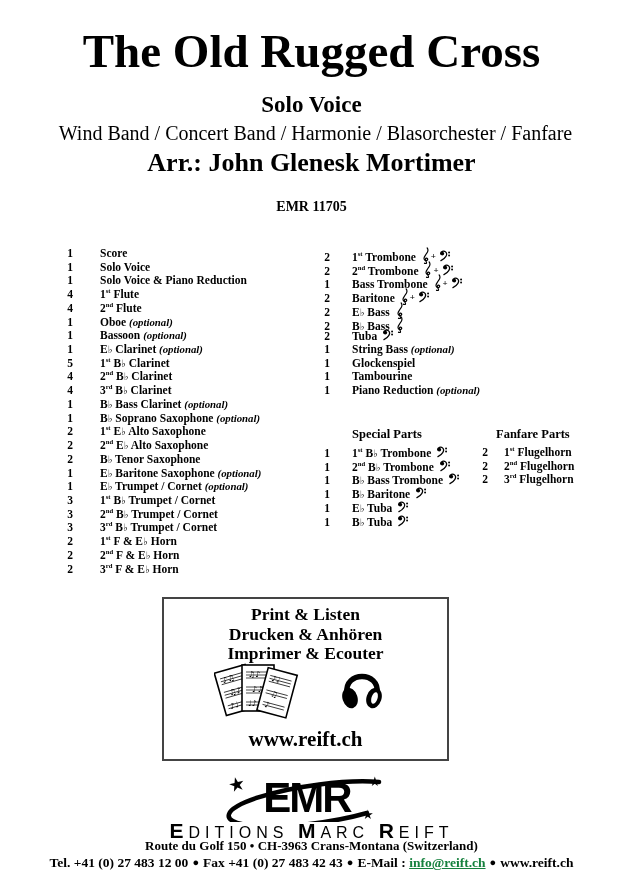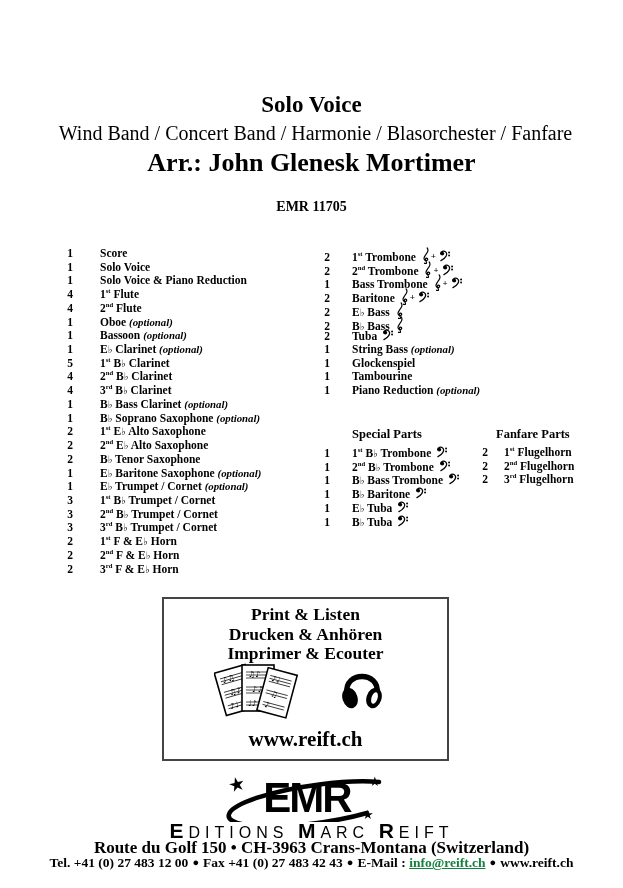--- a/index.html
+++ b/index.html
@@ -36,30 +36,31 @@
   .promo-line{font-size:17.5px;font-weight:bold;text-align:center;line-height:19.5px;}
   .promo-line.first{margin-top:6px;}
   .promo-icon{position:absolute;}
   .icon-sheets{left:50px;top:62px;}
   .icon-phones{left:176px;top:66px;}
   .promo-site{position:absolute;left:0;right:0;bottom:7px;text-align:center;font-size:21px;font-weight:bold;}
 
   .logo-svg{position:absolute;left:166px;top:772px;}
   .wordmark{top:819px;font-family:"Liberation Sans","DejaVu Sans",sans-serif;font-size:16px;letter-spacing:5px;font-weight:400;}
   .wordmark .wm-big{font-size:21px;font-weight:bold;}
-  .address{top:838px;font-size:17px;font-weight:bold;}
+  .address{top:838px;font-size:13px;font-weight:bold;}
   .contact{top:855px;font-size:13.5px;font-weight:bold;}
   .bullet{font-size:11px;margin:0 4px;vertical-align:1px;}
   .email-link{text-decoration:underline;color:#15803d;font-family:Liberation Serif, serif;}
 </style>
 </head>
 <body>
 
 <div class="page">
 
+  <div class="center title">The Old Rugged Cross</div>
   <div class="center subtitle">Solo Voice</div>
   <div class="center ensembles">Wind Band / Concert Band / Harmonie / Blasorchester / Fanfare</div>
   <div class="center arranger">Arr.: John Glenesk Mortimer</div>
   <div class="center catalog">EMR 11705</div>
 
   <div class="col col-left" style="left:55px;top:247px;">
       <div class="row">
         <span class="qty">1</span>
         <span class="label">Score</span>
       </div>

